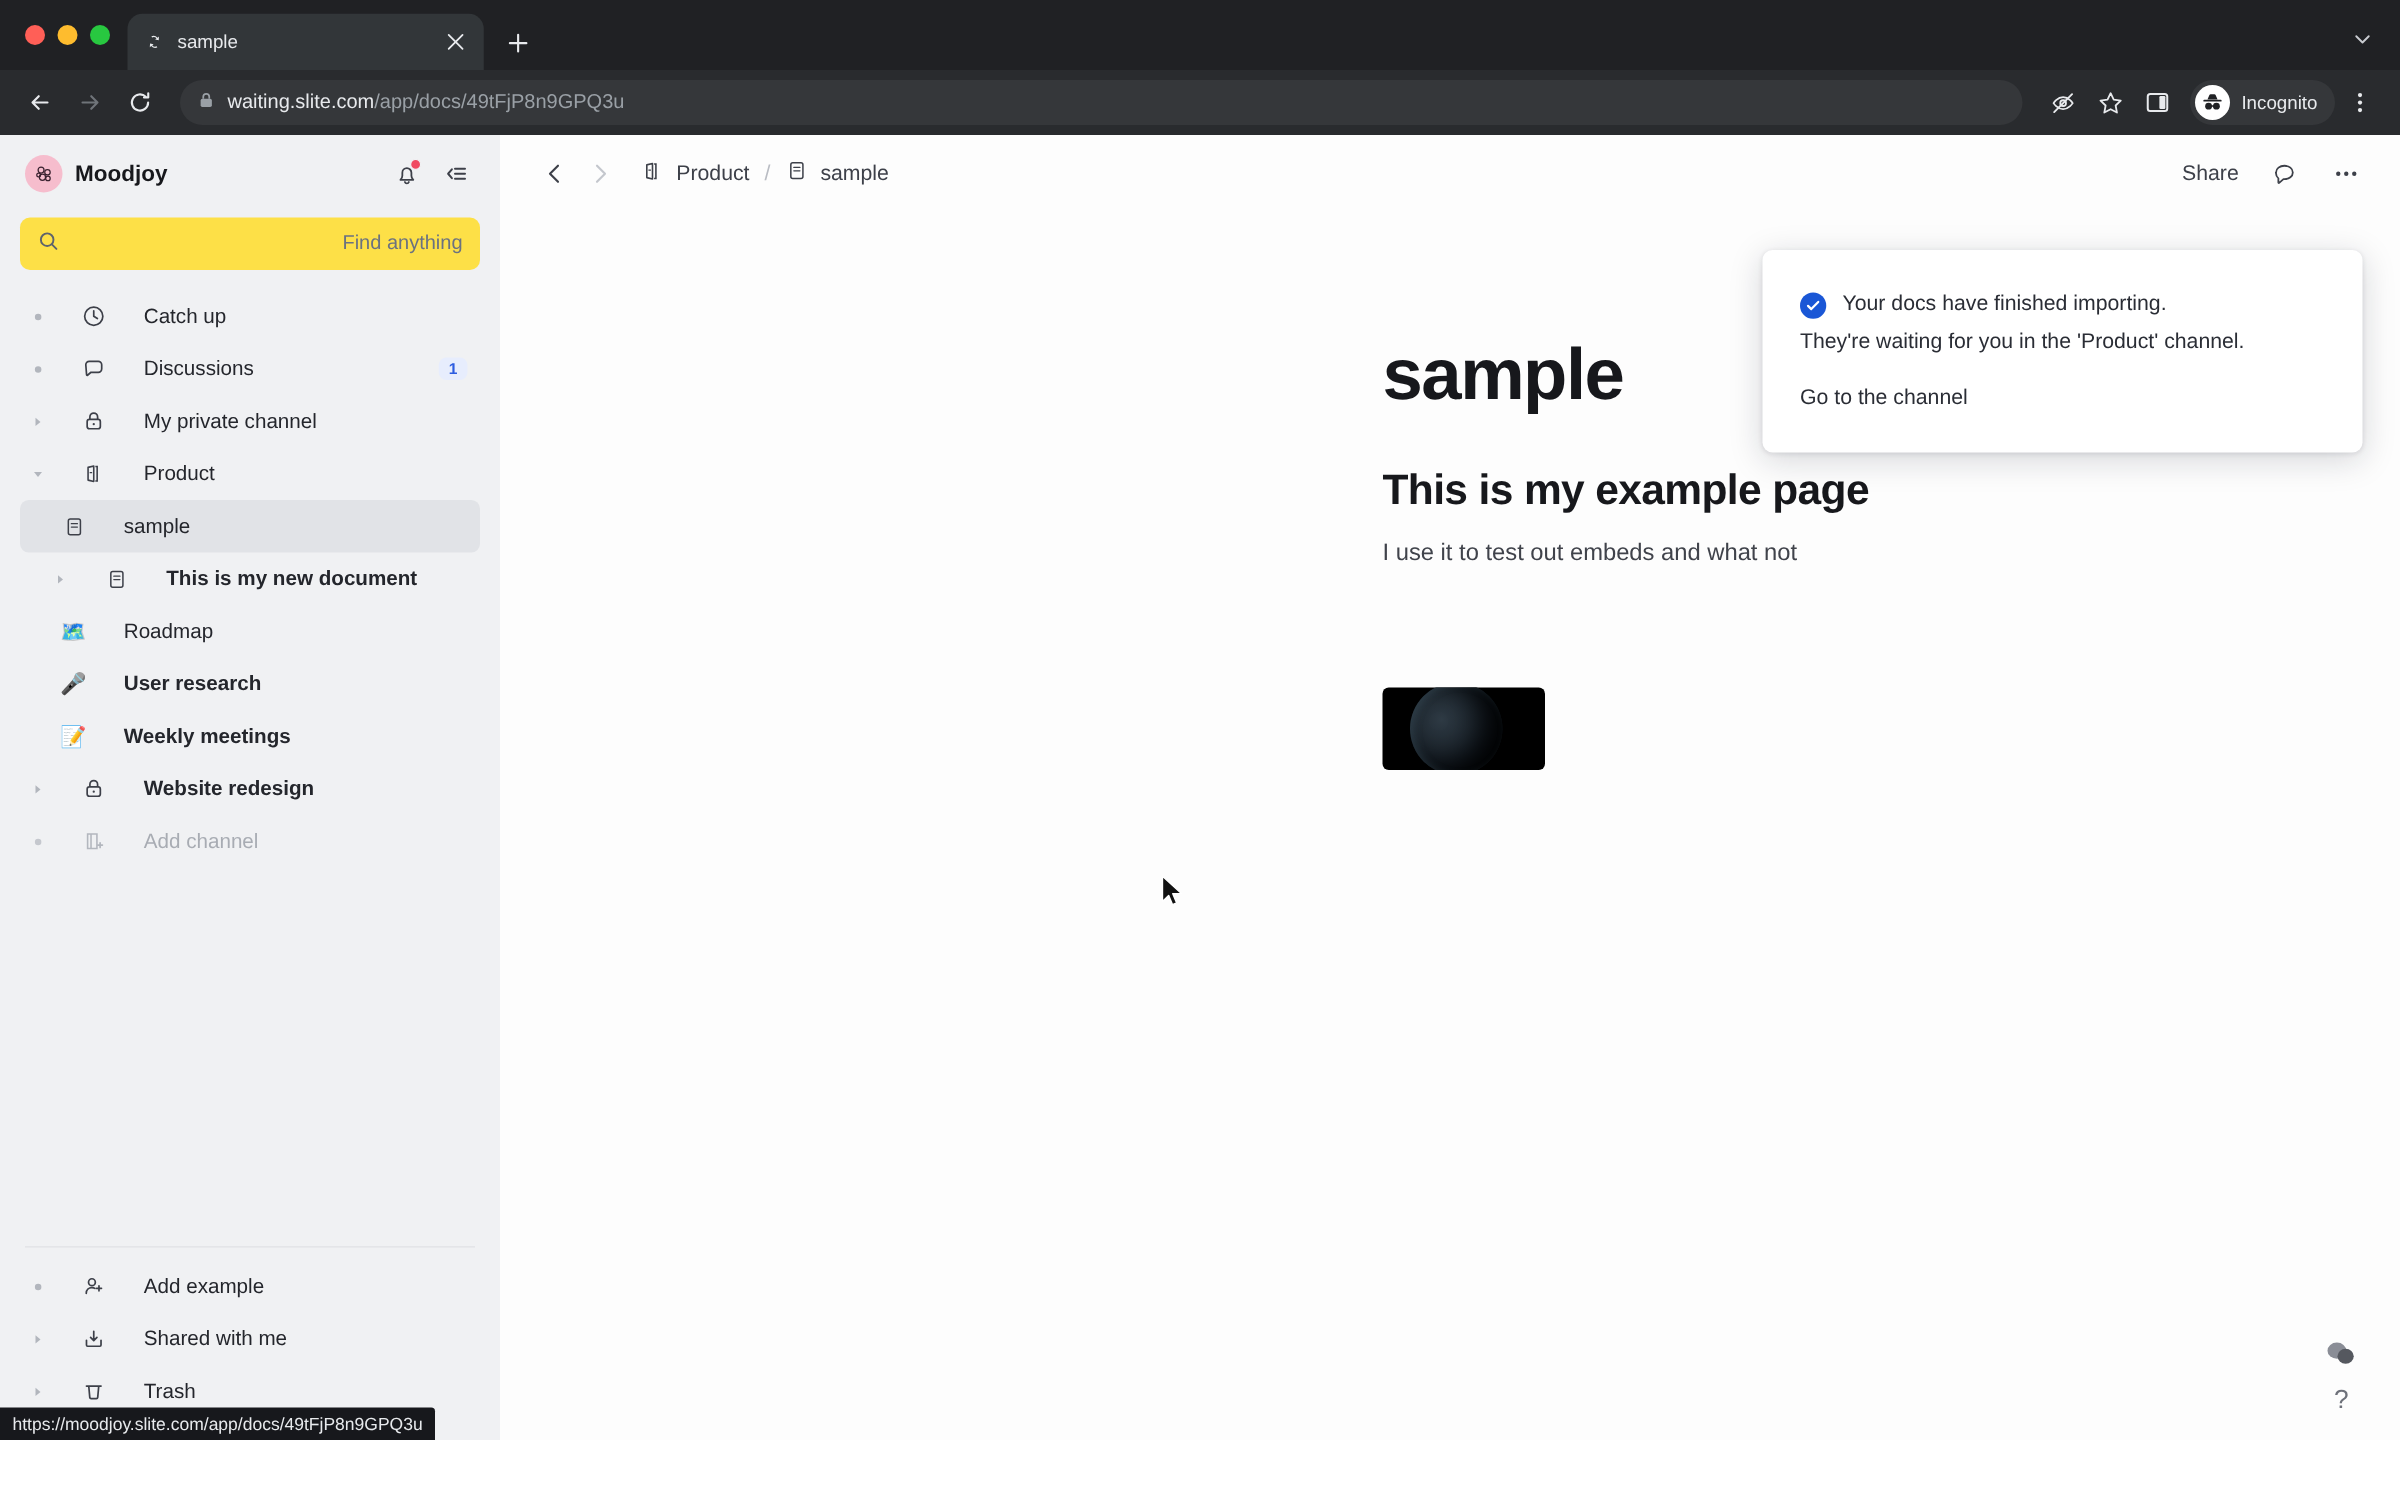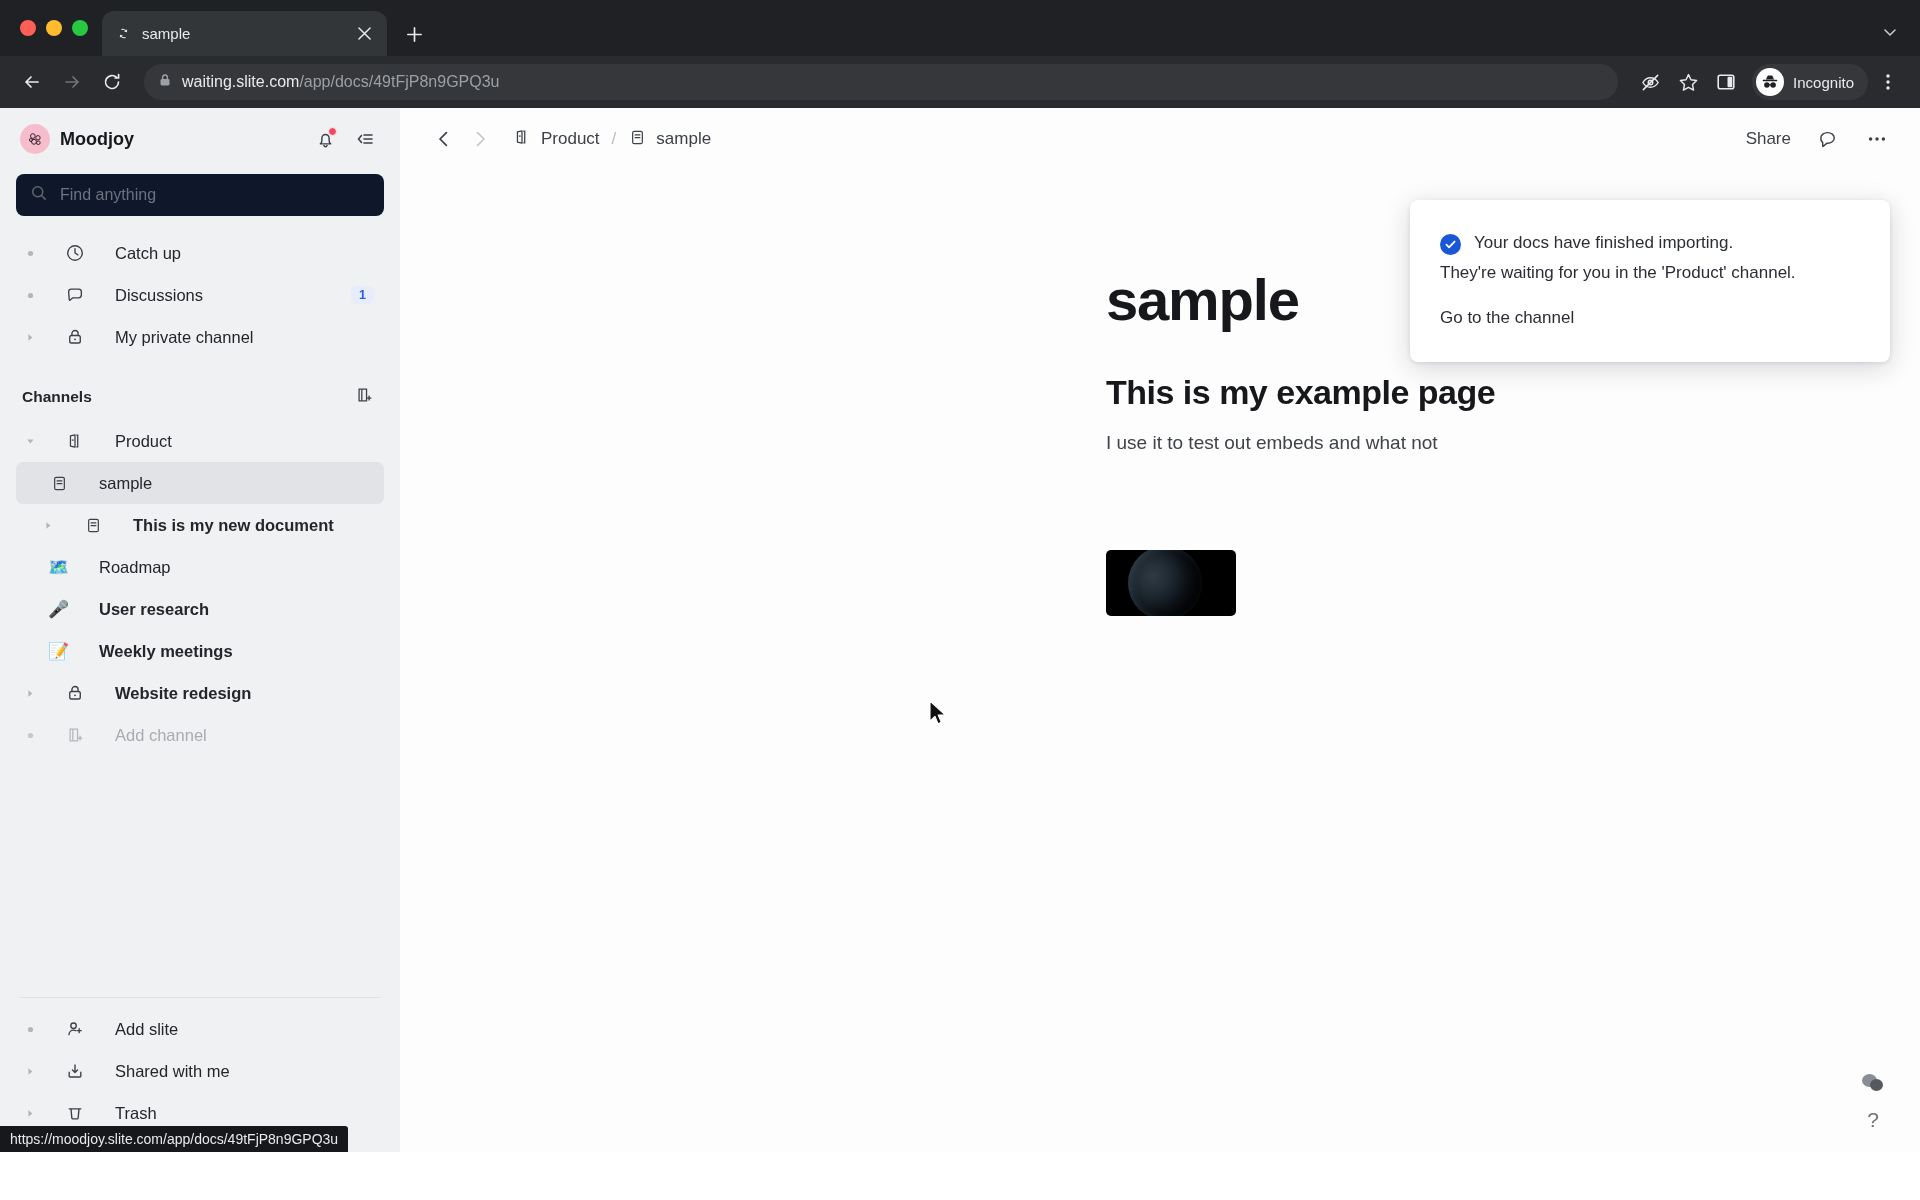--- a/index.html
+++ b/index.html
@@ -74,22 +74,22 @@
   .sb-header { display: flex; align-items: center; height: 62px; padding: 0 4px; gap: 10px; }
   .ws-logo {
     width: 30px; height: 30px; border-radius: 50%; background: #f6bdcd;
     display: flex; align-items: center; justify-content: center; flex: 0 0 30px;
   }
   .ws-name { font-size: 18px; font-weight: 700; color: #17181c; flex: 1; }
   .sb-hdr-ico { width: 30px; height: 30px; display: flex; align-items: center; justify-content: center; position: relative; }
   .bell-dot { position: absolute; top: 3px; right: 3px; width: 9px; height: 9px; border-radius: 50%; background: #f04a62; border: 1.5px solid #f0f1f3; }
 
   .search-box {
-    height: 42px; background: #0f172a; border-radius: 8px; display: flex; align-items: center;
-    gap: 12px; padding: 0 14px; margin-top: 4px;
+    height: 42px; background: #fde047; border-radius: 8px; display: flex; align-items: center;
+    gap: 12px; padding: 0 14px; margin-top: 4px; justify-content: space-between;
   }
   .search-ph { color: #6b7280; font-size: 16px; }
 
   .new-btn {
     height: 46px; background: #2563eb; border-radius: 8px; margin-top: 13px;
     display: flex; align-items: center; padding: 0 16px; gap: 12px; color: #fff;
   }
   .new-btn-label { font-size: 17px; font-weight: 700; flex: 1; }
 
   .nav-list { margin-top: 16px; }
@@ -379,30 +379,20 @@
             <svg width="20" height="20" viewBox="0 0 22 22">
                 <rect x="5.2" y="9.4" width="11.6" height="8.2" rx="2" stroke="#3d4049" stroke-width="1.5" fill="none"></rect>
                 <path d="M7.6 9.4V7.2a3.4 3.4 0 0 1 6.8 0v2.2" stroke="#3d4049" stroke-width="1.5" fill="none"></path>
                 <circle cx="11" cy="13.6" r="1" fill="#3d4049"></circle>
               </svg>
           </span>
           <span class="nav-label">My private channel</span>
         </div>
       </div>
 
-      <div class="section-head">
-        <span class="section-title">Channels</span>
-        <span>
-          <svg width="20" height="20" viewBox="0 0 22 22">
-              <path d="M5.6 4.6h8.2v12.8H5.6z" stroke="#3d4049" stroke-width="1.4" fill="none"></path>
-              <path d="M8.6 4.6v12.8" stroke="#3d4049" stroke-width="1.4"></path>
-              <path d="M16.6 12.4v4M14.6 14.4h4" stroke="#3d4049" stroke-width="1.5" stroke-linecap="round"></path>
-            </svg>
-        </span>
-      </div>
 
       <div>
 
 
         <div class="nav-row">
           <span class="twisty">
               <svg width="9" height="9" viewBox="0 0 9 9">
                 <path d="M1.2 2.6h6.4L4.4 6.6z" fill="#b2b6bd"></path>
               </svg>
             </span>
@@ -504,21 +494,21 @@
                 <circle cx="3.5" cy="3.5" r="2.6" fill="#b2b6bd"></circle>
               </svg>
             </span>
           <span class="nav-ico">
             <svg width="20" height="20" viewBox="0 0 22 22">
                 <circle cx="9.4" cy="7.4" r="3" stroke="#3d4049" stroke-width="1.5" fill="none"></circle>
                 <path d="M4.4 17.2c0-2.9 2.2-5 5-5 1 0 1.9.2 2.6.7" stroke="#3d4049" stroke-width="1.5" fill="none" stroke-linecap="round"></path>
                 <path d="M15.6 10.6v4.4M13.4 12.8h4.4" stroke="#3d4049" stroke-width="1.5" stroke-linecap="round"></path>
               </svg>
           </span>
-          <span class="nav-label">Add slite</span>
+          <span class="nav-label">Add example</span>
         </div>
 
         <div class="nav-row">
           <span class="twisty">
               <svg width="9" height="9" viewBox="0 0 9 9">
                 <path d="M2.4 1.2l4 3.3-4 3.3z" fill="#b2b6bd"></path>
               </svg>
             </span>
           <span class="nav-ico">
             <svg width="20" height="20" viewBox="0 0 22 22">

